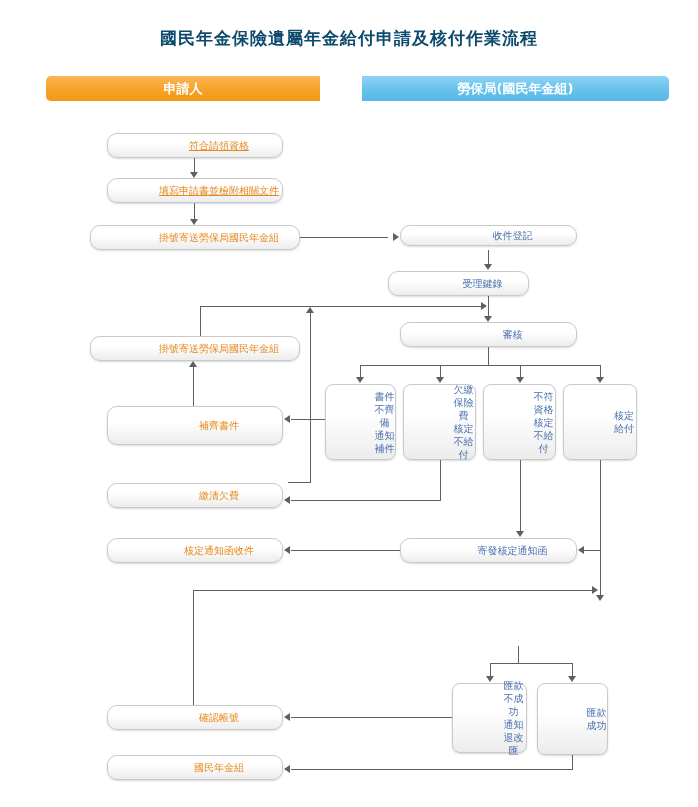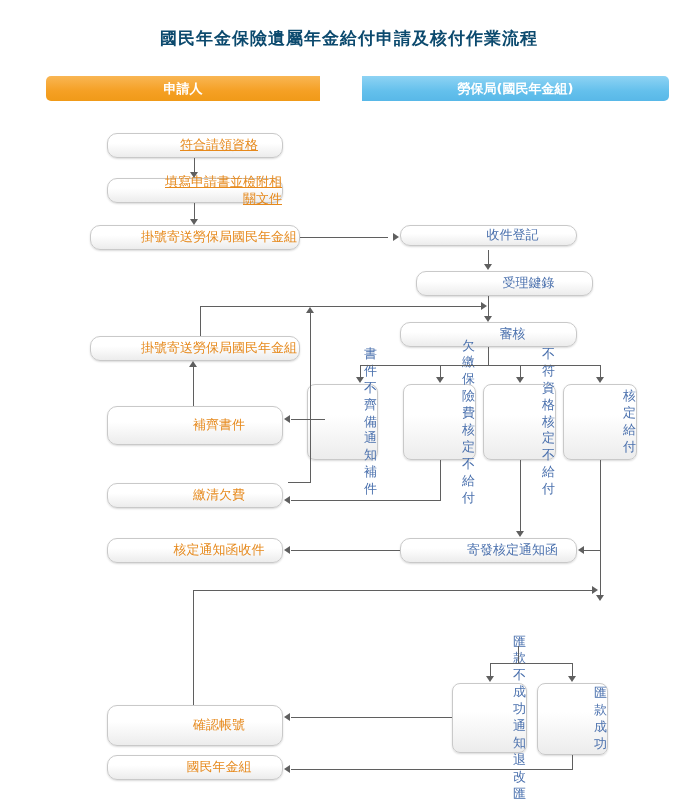--- a/index.html
+++ b/index.html
@@ -21,24 +21,24 @@
     left:46px; width:274px; border-radius:5px 0 0 5px;
     background:linear-gradient(180deg,#f9b654 0%,#f5a024 60%,#f09a18 100%);
   }
   .lane.bureau {
     left:345px; width:307px; border-radius:0 5px 5px 0;
     background:linear-gradient(180deg,#8ed3f4 0%,#64c0ec 60%,#58b8e8 100%);
     margin-left:17px;
   }
   .node {
     position:absolute; display:flex; align-items:center; justify-content:center;
-    text-align:right; box-sizing:border-box;
+    text-align:center; box-sizing:border-box;
     background:linear-gradient(180deg,#ffffff 40%,#ececec 100%);
     border:1px solid #c9c9c9; border-radius:10px;
-    font-size:13px; line-height:1.3; white-space:pre-line;
+    font-size:10px; line-height:1.3; white-space:pre-line;
     box-shadow:0 1px 2px rgba(0,0,0,0.15);
     padding-left:48px;
   }
   .node.tall { border-radius:8px; }
   .orange { color:#e6891c; }
   .blue { color:#4a70ad; }
   .link { text-decoration:underline; cursor:pointer; }
   .h,.v { position:absolute; background:#5f5f5f; }
   .h { height:1px; }
   .v { width:1px; }
@@ -58,27 +58,27 @@
   <div class="lane applicant">申請人</div>
   <div class="lane bureau">勞保局(國民年金組)</div>
 
   <div class="node orange link" style="left:107px;top:133px;width:176px;height:25px">符合請領資格</div>
   <div class="node orange link" style="left:107px;top:178px;width:176px;height:25px">填寫申請書並檢附相關文件</div>
   <div class="node orange" style="left:90px;top:225px;width:210px;height:25px">掛號寄送勞保局國民年金組</div>
   <div class="node orange" style="left:90px;top:336px;width:210px;height:25px">掛號寄送勞保局國民年金組</div>
   <div class="node orange" style="left:107px;top:406px;width:176px;height:39px">補齊書件</div>
   <div class="node orange" style="left:107px;top:483px;width:176px;height:25px">繳清欠費</div>
   <div class="node orange" style="left:107px;top:538px;width:176px;height:25px">核定通知函收件</div>
-  <div class="node orange" style="left:107px;top:705px;width:176px;height:41px">確認帳號</div>
+  <div class="node orange" style="left:107px;top:705px;width:176px;height:25px">確認帳號</div>
   <div class="node orange" style="left:107px;top:755px;width:176px;height:25px">國民年金組</div>
 
   <div class="node blue" style="left:400px;top:225px;width:177px;height:21px">收件登記</div>
-  <div class="node blue" style="left:416px;top:271px;width:177px;height:25px">受理鍵錄</div>
+  <div class="node blue" style="left:388px;top:271px;width:141px;height:25px">受理鍵錄</div>
   <div class="node blue" style="left:400px;top:322px;width:177px;height:25px">審核</div>
-  <div class="node blue tall" style="left:307px;top:384px;width:71px;height:76px">書件不齊備
+  <div class="node blue tall" style="left:325px;top:384px;width:71px;height:76px">書件不齊備
 通知補件</div>
   <div class="node blue tall" style="left:403px;top:384px;width:73px;height:76px">欠繳保險費
 核定不給付</div>
   <div class="node blue tall" style="left:483px;top:384px;width:73px;height:76px">不符資格
 核定不給付</div>
   <div class="node blue tall" style="left:563px;top:384px;width:74px;height:76px">核定給付</div>
   <div class="node blue" style="left:400px;top:538px;width:177px;height:25px">寄發核定通知函</div>
   <div class="node blue tall" style="left:452px;top:683px;width:75px;height:70px">匯款不成功
 通知退改匯</div>
   <div class="node blue tall" style="left:537px;top:683px;width:71px;height:72px">匯款成功</div>

